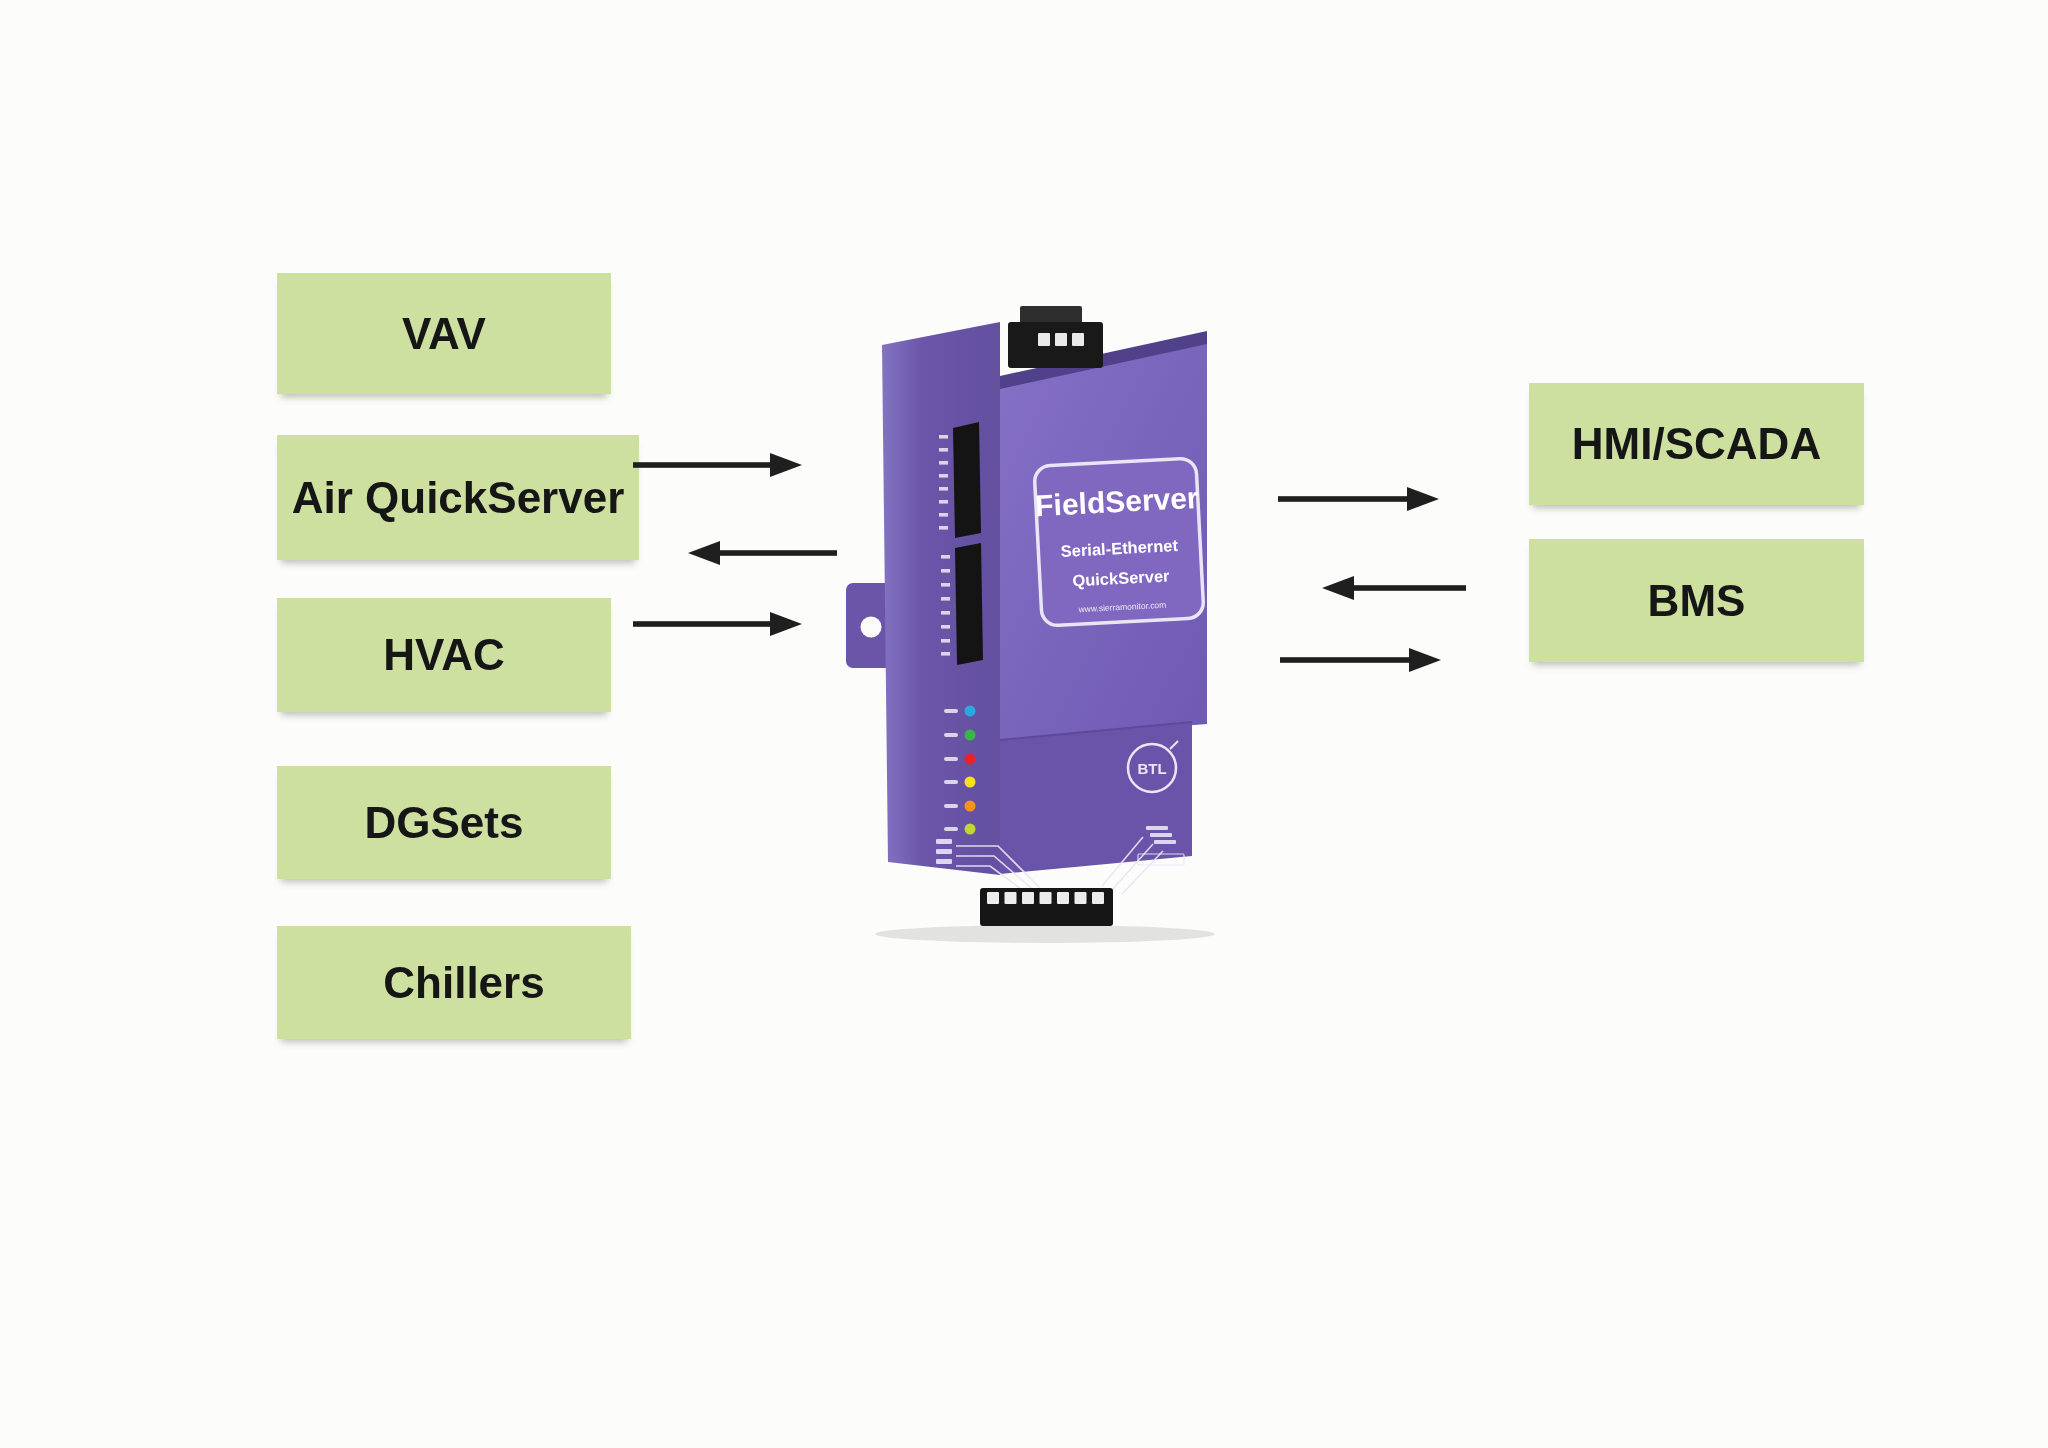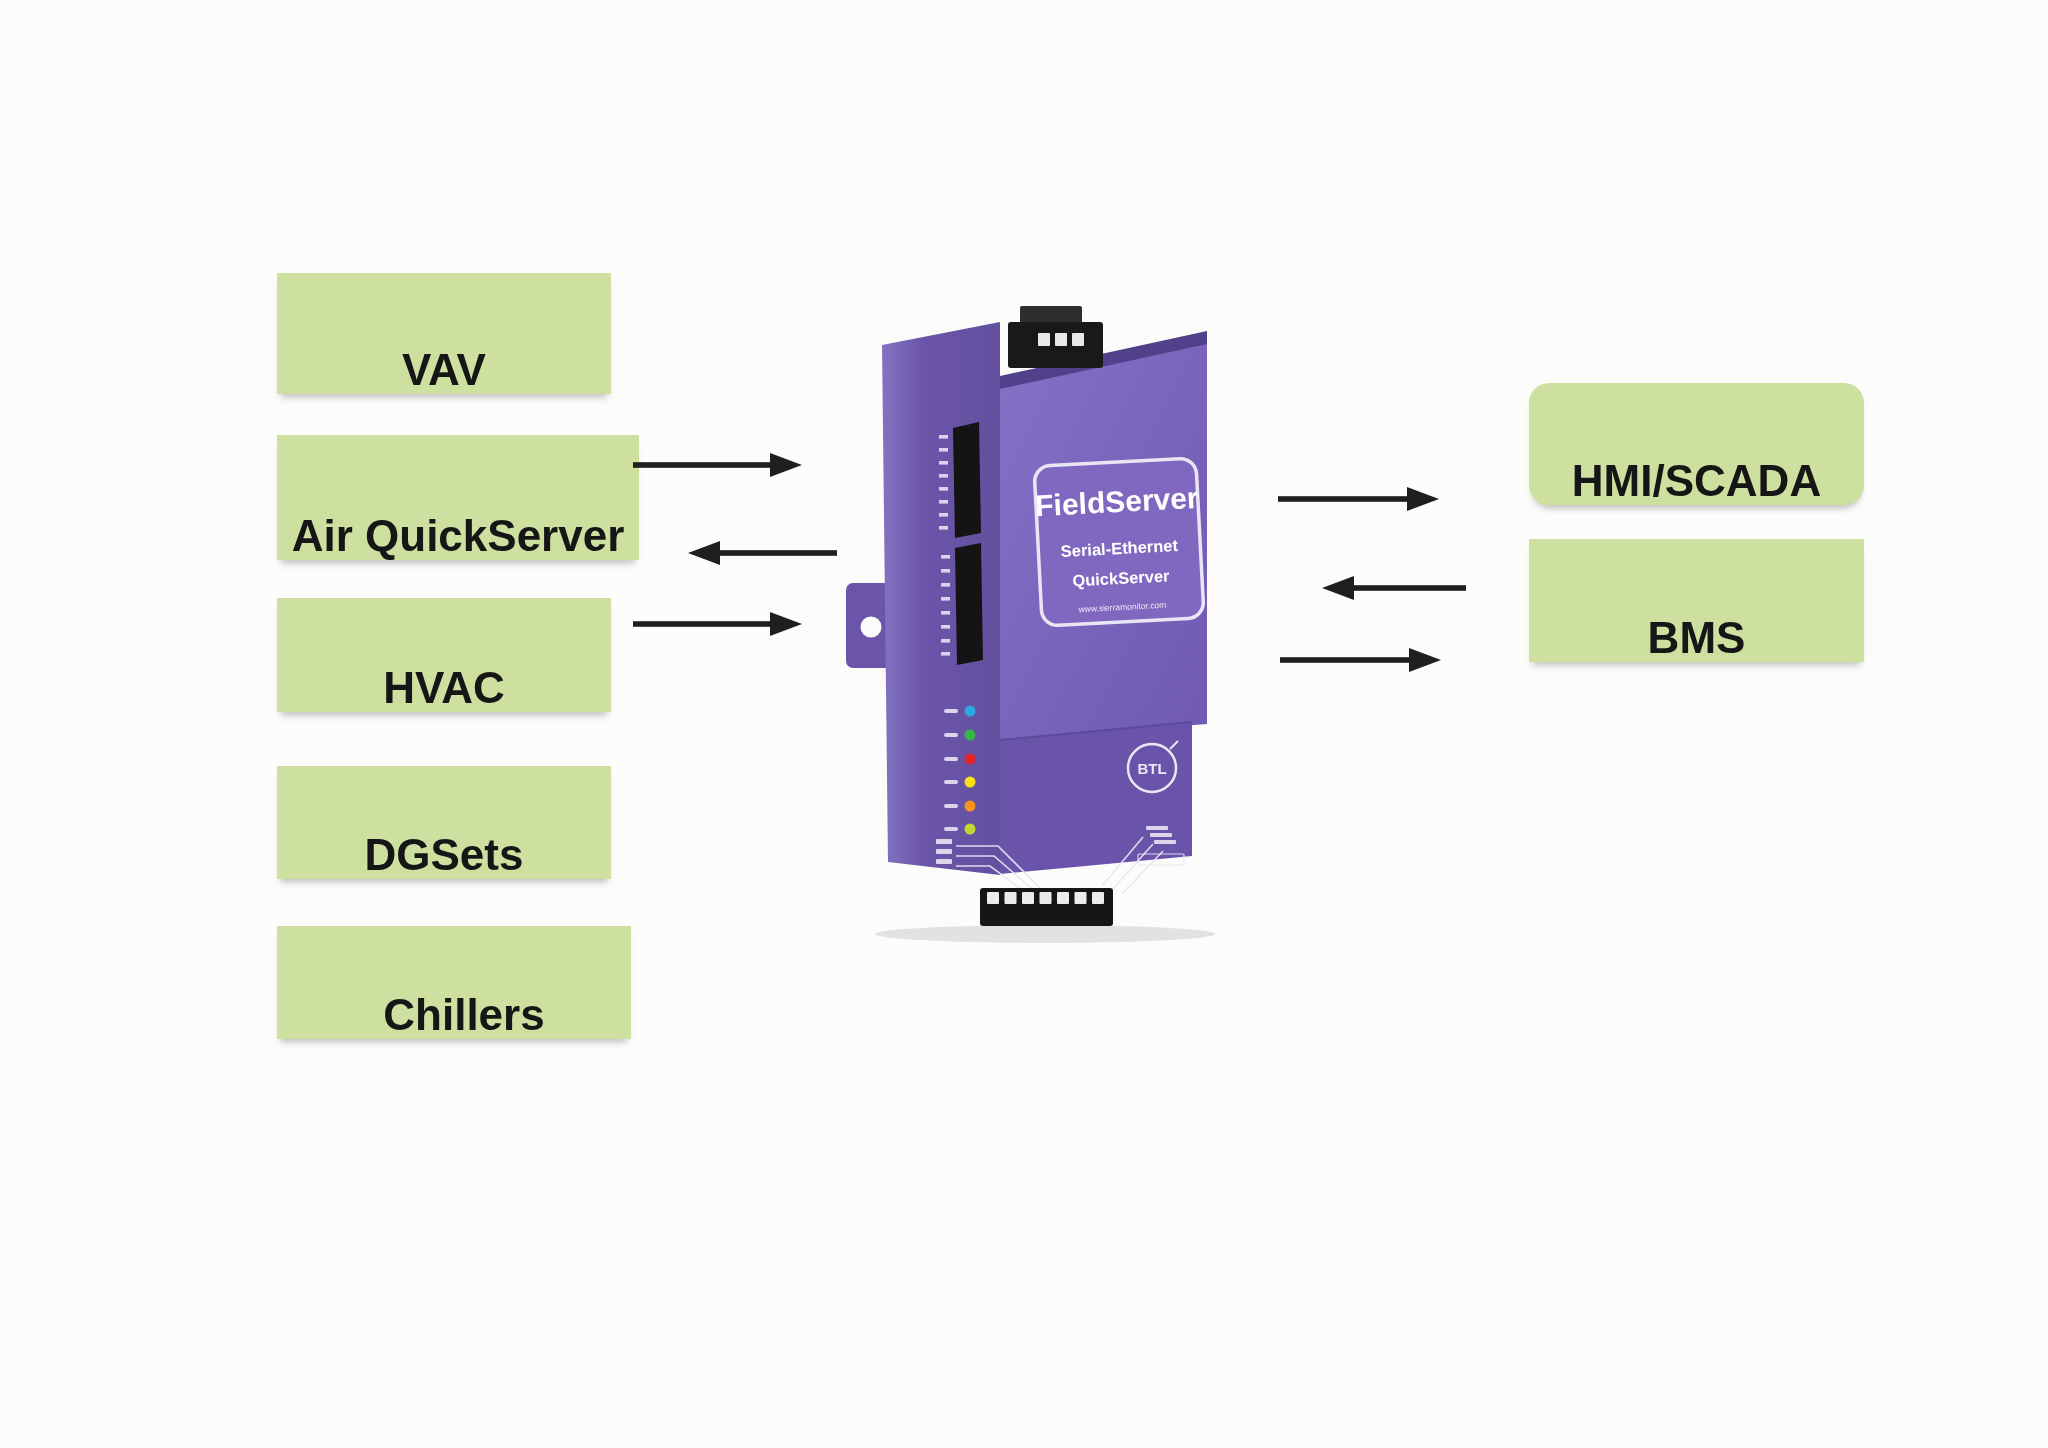--- a/index.html
+++ b/index.html
@@ -6,34 +6,34 @@
   body{
     width:2048px;height:1448px;
     background:#fcfcfa;
     font-family:"Liberation Sans", sans-serif;
     overflow:hidden;position:relative;
   }
   .stage{position:absolute;left:0;top:0;width:2048px;height:1448px;}
   .gbox{
     position:absolute;
     background:#cde0a0;
-    display:flex;align-items:flex-end;justify-content:center;
+    display:flex;align-items:center;justify-content:center;
     text-align:center;
     font-weight:700;color:#161616;
     font-size:44px;line-height:1.12;
     box-shadow:0 7px 7px -4px rgba(110,110,110,.45);
   }
   .gbox.left{left:277px;width:334px;}
   .gbox.right{left:1529px;width:335px;}
   .b-vav{top:273px;height:121px;}
   .b-ac{top:435px;height:125px;padding:0 14px;}
   .b-hvac{top:598px;height:114px;}
   .b-dg{top:766px;height:113px;}
   .b-ch{top:926px;height:113px;padding-left:20px;}
-  .b-hmi{top:383px;height:122px;border-radius:20px;}
+  .b-hmi{top:383px;height:122px;}
   .b-bms{top:539px;height:123px;}
   .arrow{position:absolute;}
   .caption{
     position:absolute;left:1120px;top:926px;width:545px;
     text-align:center;color:#3c3c3c;
     font-size:42px;font-weight:300;line-height:1.5;
     letter-spacing:0.5px;
   }
   svg text{font-family:"Liberation Sans", sans-serif;}
 </style>

